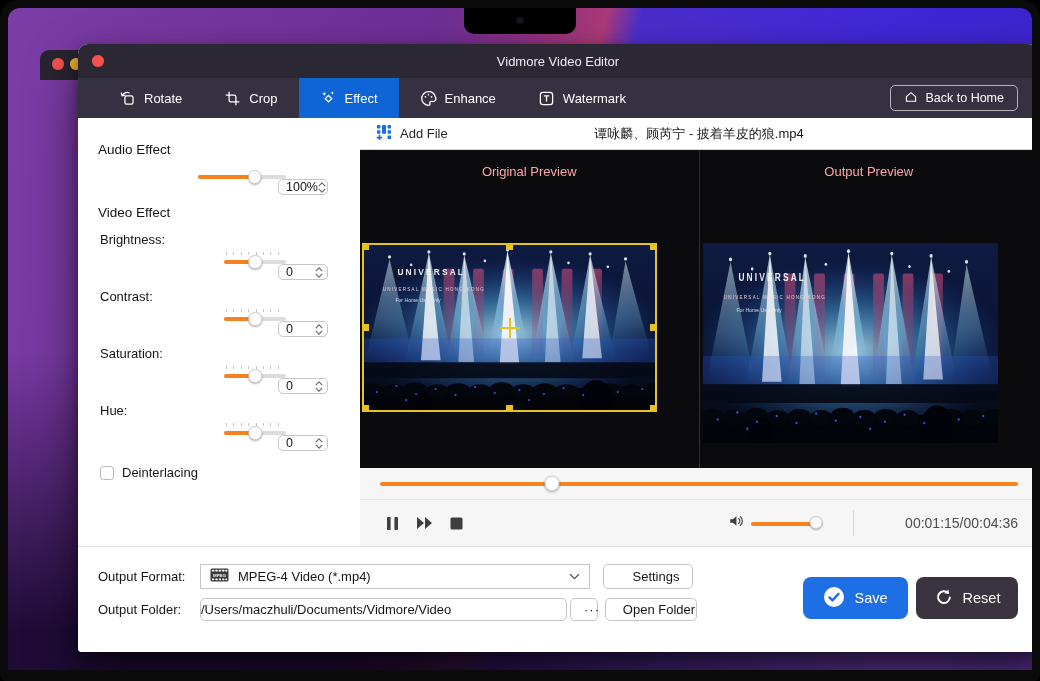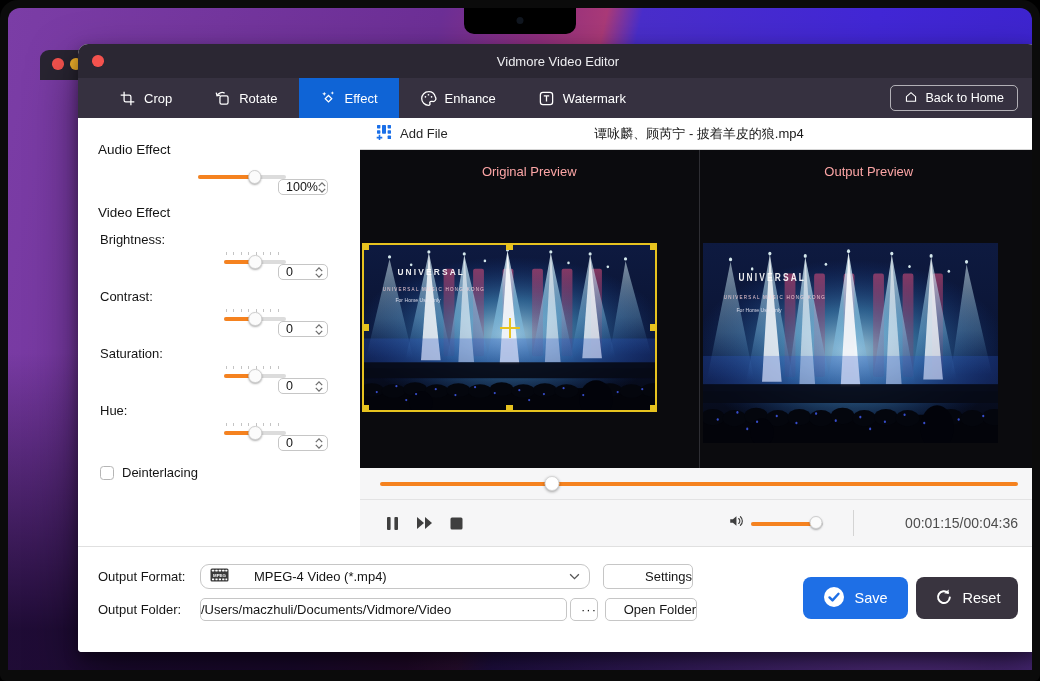--- a/index.html
+++ b/index.html
@@ -81,23 +81,23 @@
   .vol-slider{position:relative;width:72px;height:14px;margin-left:7px;}
   .vol-slider .track{background:#d9d9d9;height:4px;}
   .vol-slider .fill{height:4px;}
   .vol-slider .thumb{width:13px;height:13px;top:0;}
   .v-div{width:1px;height:26px;background:#d4d4d4;margin:0 24px 0 30px;}
   .time{font-size:14px;color:#4c4c4c;min-width:140px;text-align:right;}
   
   .bottom{height:106px;background:#fff;border-top:1px solid #e0e0e0;position:relative;padding:17px 0 0 20px;font-size:13px;color:#161616;}
   .b-row{display:flex;align-items:center;margin-bottom:9px;}
   .b-label{width:102px;}
-  .dropdown{width:390px;height:25px;border:1px solid #c6c6c6;border-radius:9px;background:#fff;display:flex;align-items:center;gap:25px;padding:0 9px;}
+  .dropdown{width:390px;height:25px;border:1px solid #c6c6c6;border-radius:0;background:#fff;display:flex;align-items:center;gap:9px;padding:0 9px;}
   .chev{margin-left:auto;color:#555;display:flex;}
-  .btn{height:25px;border:1px solid #c6c6c6;border-radius:5px;background:#fff;display:flex;align-items:center;justify-content:flex-end;color:#161616;font-size:13px;padding-left:16px;}
+  .btn{height:25px;border:1px solid #c6c6c6;border-radius:5px;background:#fff;display:flex;align-items:center;justify-content:center;color:#161616;font-size:13px;padding-left:16px;}
   .settings-btn{width:90px;margin-left:13px;}
   .field{width:367px;height:23px;border:1px solid #c6c6c6;border-radius:5px;display:flex;align-items:center;padding:0 0;background:#fff;white-space:nowrap;overflow:hidden;}
   .browse-btn{width:28px;margin-left:3px;height:23px;letter-spacing:1px;}
   .open-btn{width:92px;margin-left:7px;height:23px;}
   .save-btn{position:absolute;right:130px;top:30px;width:105px;height:42px;border-radius:8px;background:#1e6fe6;color:#fff;display:flex;align-items:center;justify-content:center;gap:9px;font-size:14.5px;font-weight:500;}
   .reset-btn{position:absolute;right:20px;top:30px;width:102px;height:42px;border-radius:8px;background:#39343f;color:#fff;display:flex;align-items:center;justify-content:center;gap:9px;font-size:14.5px;font-weight:500;}
 </style>
 </head>
 <body>
 
@@ -124,35 +124,35 @@
   <div class="window">
     <div class="titlebar">
       <span class="t-red"></span>
       <span>Vidmore Video Editor</span>
     </div>
 
     <div class="tabbar">
       <div class="tab">
         <span>
               <svg width="17" height="17" viewBox="0 0 20 20" fill="none" stroke="#fff" stroke-width="1.5">
-                <path d="M6 2v10a2 2 0 0 0 2 2h10"></path>
-                <path d="M2 6h10a2 2 0 0 1 2 2v10"></path>
-              </svg>
-            </span>
-        <span>Crop</span>
-      </div>
-      <div class="tab">
-        <span>
-              <svg width="17" height="17" viewBox="0 0 20 20" fill="none" stroke="#fff" stroke-width="1.5">
                 <rect x="7" y="7" width="9.5" height="9.5" rx="1.8"></rect>
                 <path d="M12.5 3.6A6.5 6.5 0 0 0 3.6 6.8"></path>
                 <path d="M2.6 3l1 3.8L7.4 6"></path>
               </svg>
             </span>
         <span>Rotate</span>
+      </div>
+      <div class="tab">
+        <span>
+              <svg width="17" height="17" viewBox="0 0 20 20" fill="none" stroke="#fff" stroke-width="1.5">
+                <path d="M6 2v10a2 2 0 0 0 2 2h10"></path>
+                <path d="M2 6h10a2 2 0 0 1 2 2v10"></path>
+              </svg>
+            </span>
+        <span>Crop</span>
       </div>
       <div class="tab active">
         <span>
               <svg width="17" height="17" viewBox="0 0 20 20" fill="none" stroke="#fff" stroke-width="1.5">
                 <path d="M6.2 10.2 10 6.4l3.8 3.8-3.8 3.8z"></path>
                 <path d="M5 2l.7 1.8L7.5 4.5l-1.8.7L5 7l-.7-1.8L2.5 4.5l1.8-.7z" fill="#fff" stroke="none"></path>
                 <path d="M14.5 1.5l.6 1.5 1.5.6-1.5.6-.6 1.5-.6-1.5-1.5-.6 1.5-.6z" fill="#fff" stroke="none"></path>
               </svg>
             </span>
         <span>Effect</span>

